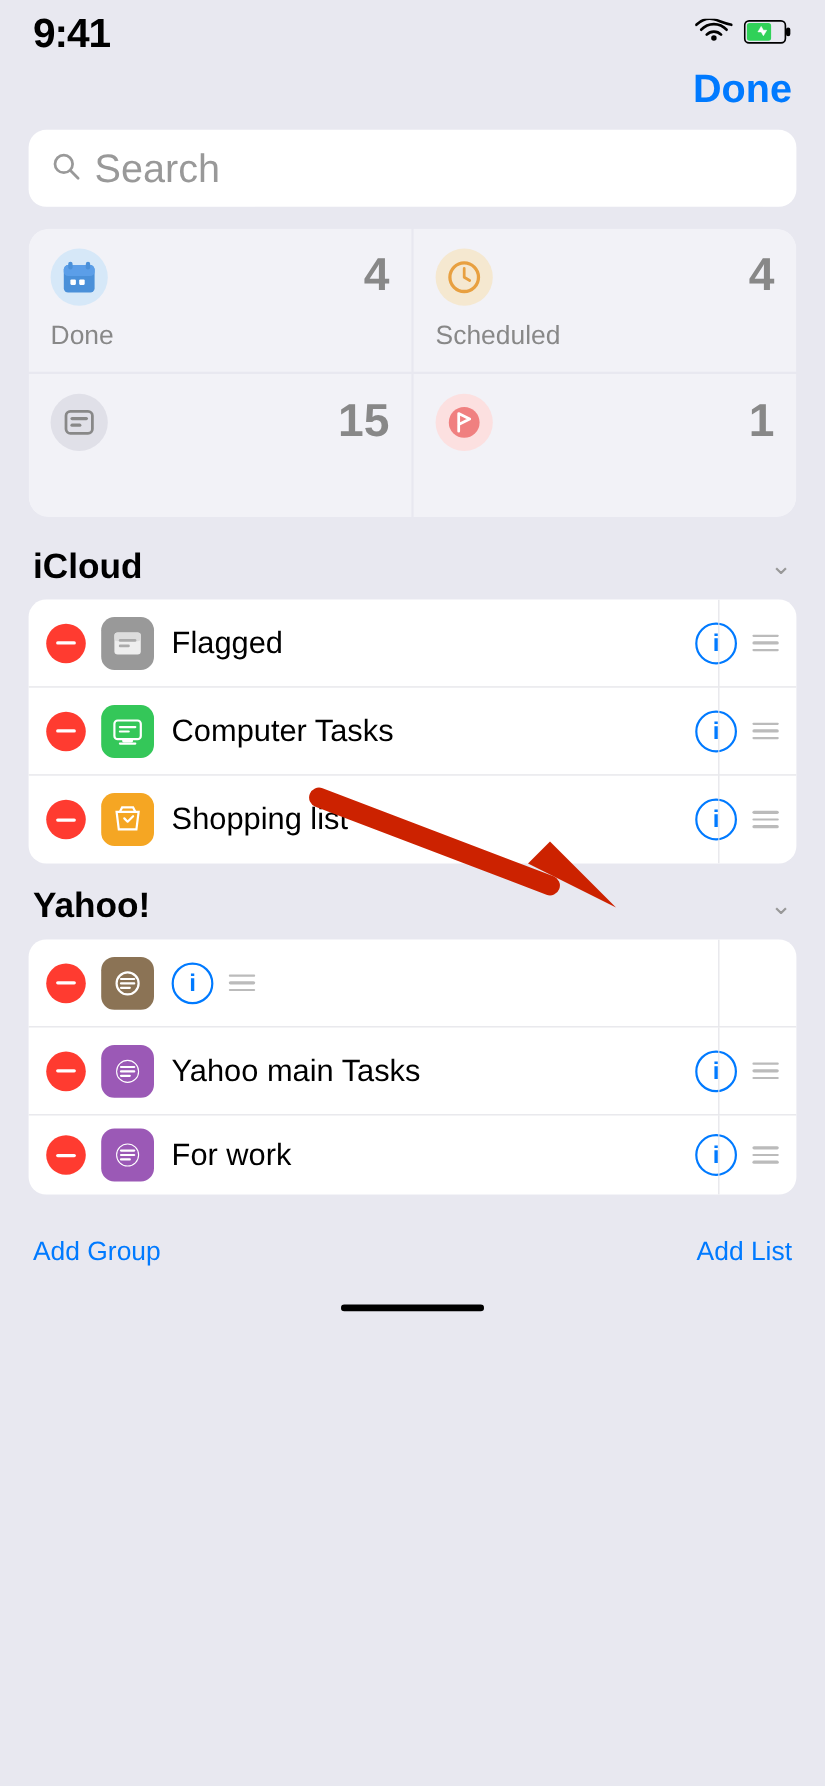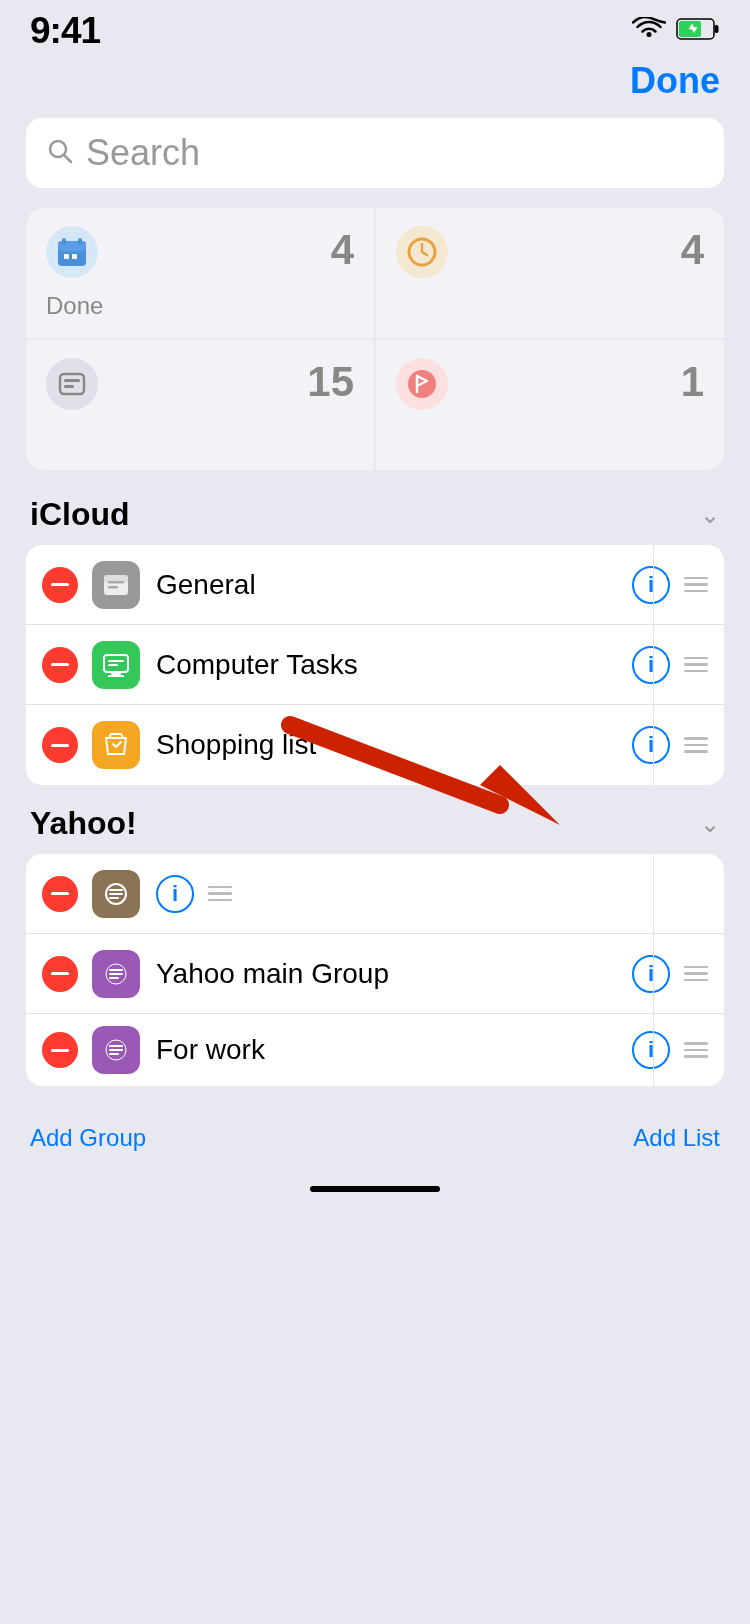--- a/index.html
+++ b/index.html
@@ -326,20 +326,21 @@
   </div>
 
   <div class="smart-cell">
     <div class="smart-icon" style="background: #f5e8d0;">
       <svg width="32" height="32" viewBox="0 0 32 32" fill="none">
         <circle cx="16" cy="16" r="13" stroke="#E8A040" stroke-width="3" fill="none"></circle>
         <path d="M16 8v8l5 3" stroke="#E8A040" stroke-width="2.5" stroke-linecap="round" stroke-linejoin="round"></path>
       </svg>
     </div>
     <span class="smart-count">4</span>
+    <span class="smart-label">Scheduled</span>
   </div>
 
   <div class="smart-cell">
     <div class="smart-icon" style="background: #e0e0e8;">
       <svg width="32" height="32" viewBox="0 0 32 32" fill="none">
         <rect x="4" y="6" width="24" height="20" rx="4" stroke="#888" stroke-width="2.5" fill="none"></rect>
         <rect x="8" y="11" width="16" height="3" rx="1.5" fill="#888"></rect>
         <rect x="8" y="17" width="10" height="3" rx="1.5" fill="#888"></rect>
       </svg>
     </div>
@@ -375,21 +376,21 @@
   <div class="list-item">
     <div class="minus-btn"></div>
     <div class="list-icon" style="background: #999;">
       <svg width="30" height="30" viewBox="0 0 30 30" fill="none">
         <rect x="3" y="5" width="24" height="20" rx="3" fill="#eee"></rect>
         <rect x="3" y="5" width="24" height="8" rx="3" fill="#ddd"></rect>
         <rect x="7" y="11" width="16" height="2.5" rx="1.2" fill="#aaa"></rect>
         <rect x="7" y="16" width="10" height="2.5" rx="1.2" fill="#aaa"></rect>
       </svg>
     </div>
-    <span class="list-name">General</span>
+    <span class="list-name">Flagged</span>
     <div class="info-btn">i</div>
     <div class="drag-handle">
       <span></span>
         <span></span>
         <span></span>
     </div>
   </div>
 
   <div class="list-item">
     <div class="minus-btn"></div>
@@ -459,21 +460,21 @@
   <div class="list-item">
     <div class="minus-btn"></div>
     <div class="list-icon" style="background: #9B59B6;">
       <svg width="30" height="30" viewBox="0 0 30 30" fill="none">
         <circle cx="15" cy="15" r="10" stroke="#fff" stroke-width="1" fill="none"></circle>
         <line x1="9" y1="11" x2="21" y2="11" stroke="#fff" stroke-width="2" stroke-linecap="round"></line>
         <line x1="9" y1="15" x2="21" y2="15" stroke="#fff" stroke-width="2" stroke-linecap="round"></line>
         <line x1="9" y1="19" x2="17" y2="19" stroke="#fff" stroke-width="2" stroke-linecap="round"></line>
       </svg>
     </div>
-    <span class="list-name">Yahoo main Group</span>
+    <span class="list-name">Yahoo main Tasks</span>
     <div class="info-btn">i</div>
     <div class="drag-handle">
       <span></span>
         <span></span>
         <span></span>
     </div>
   </div>
 
   <div class="list-item" style="min-height:72px;justify-content:flex-end;">
     <div class="minus-btn"></div>

